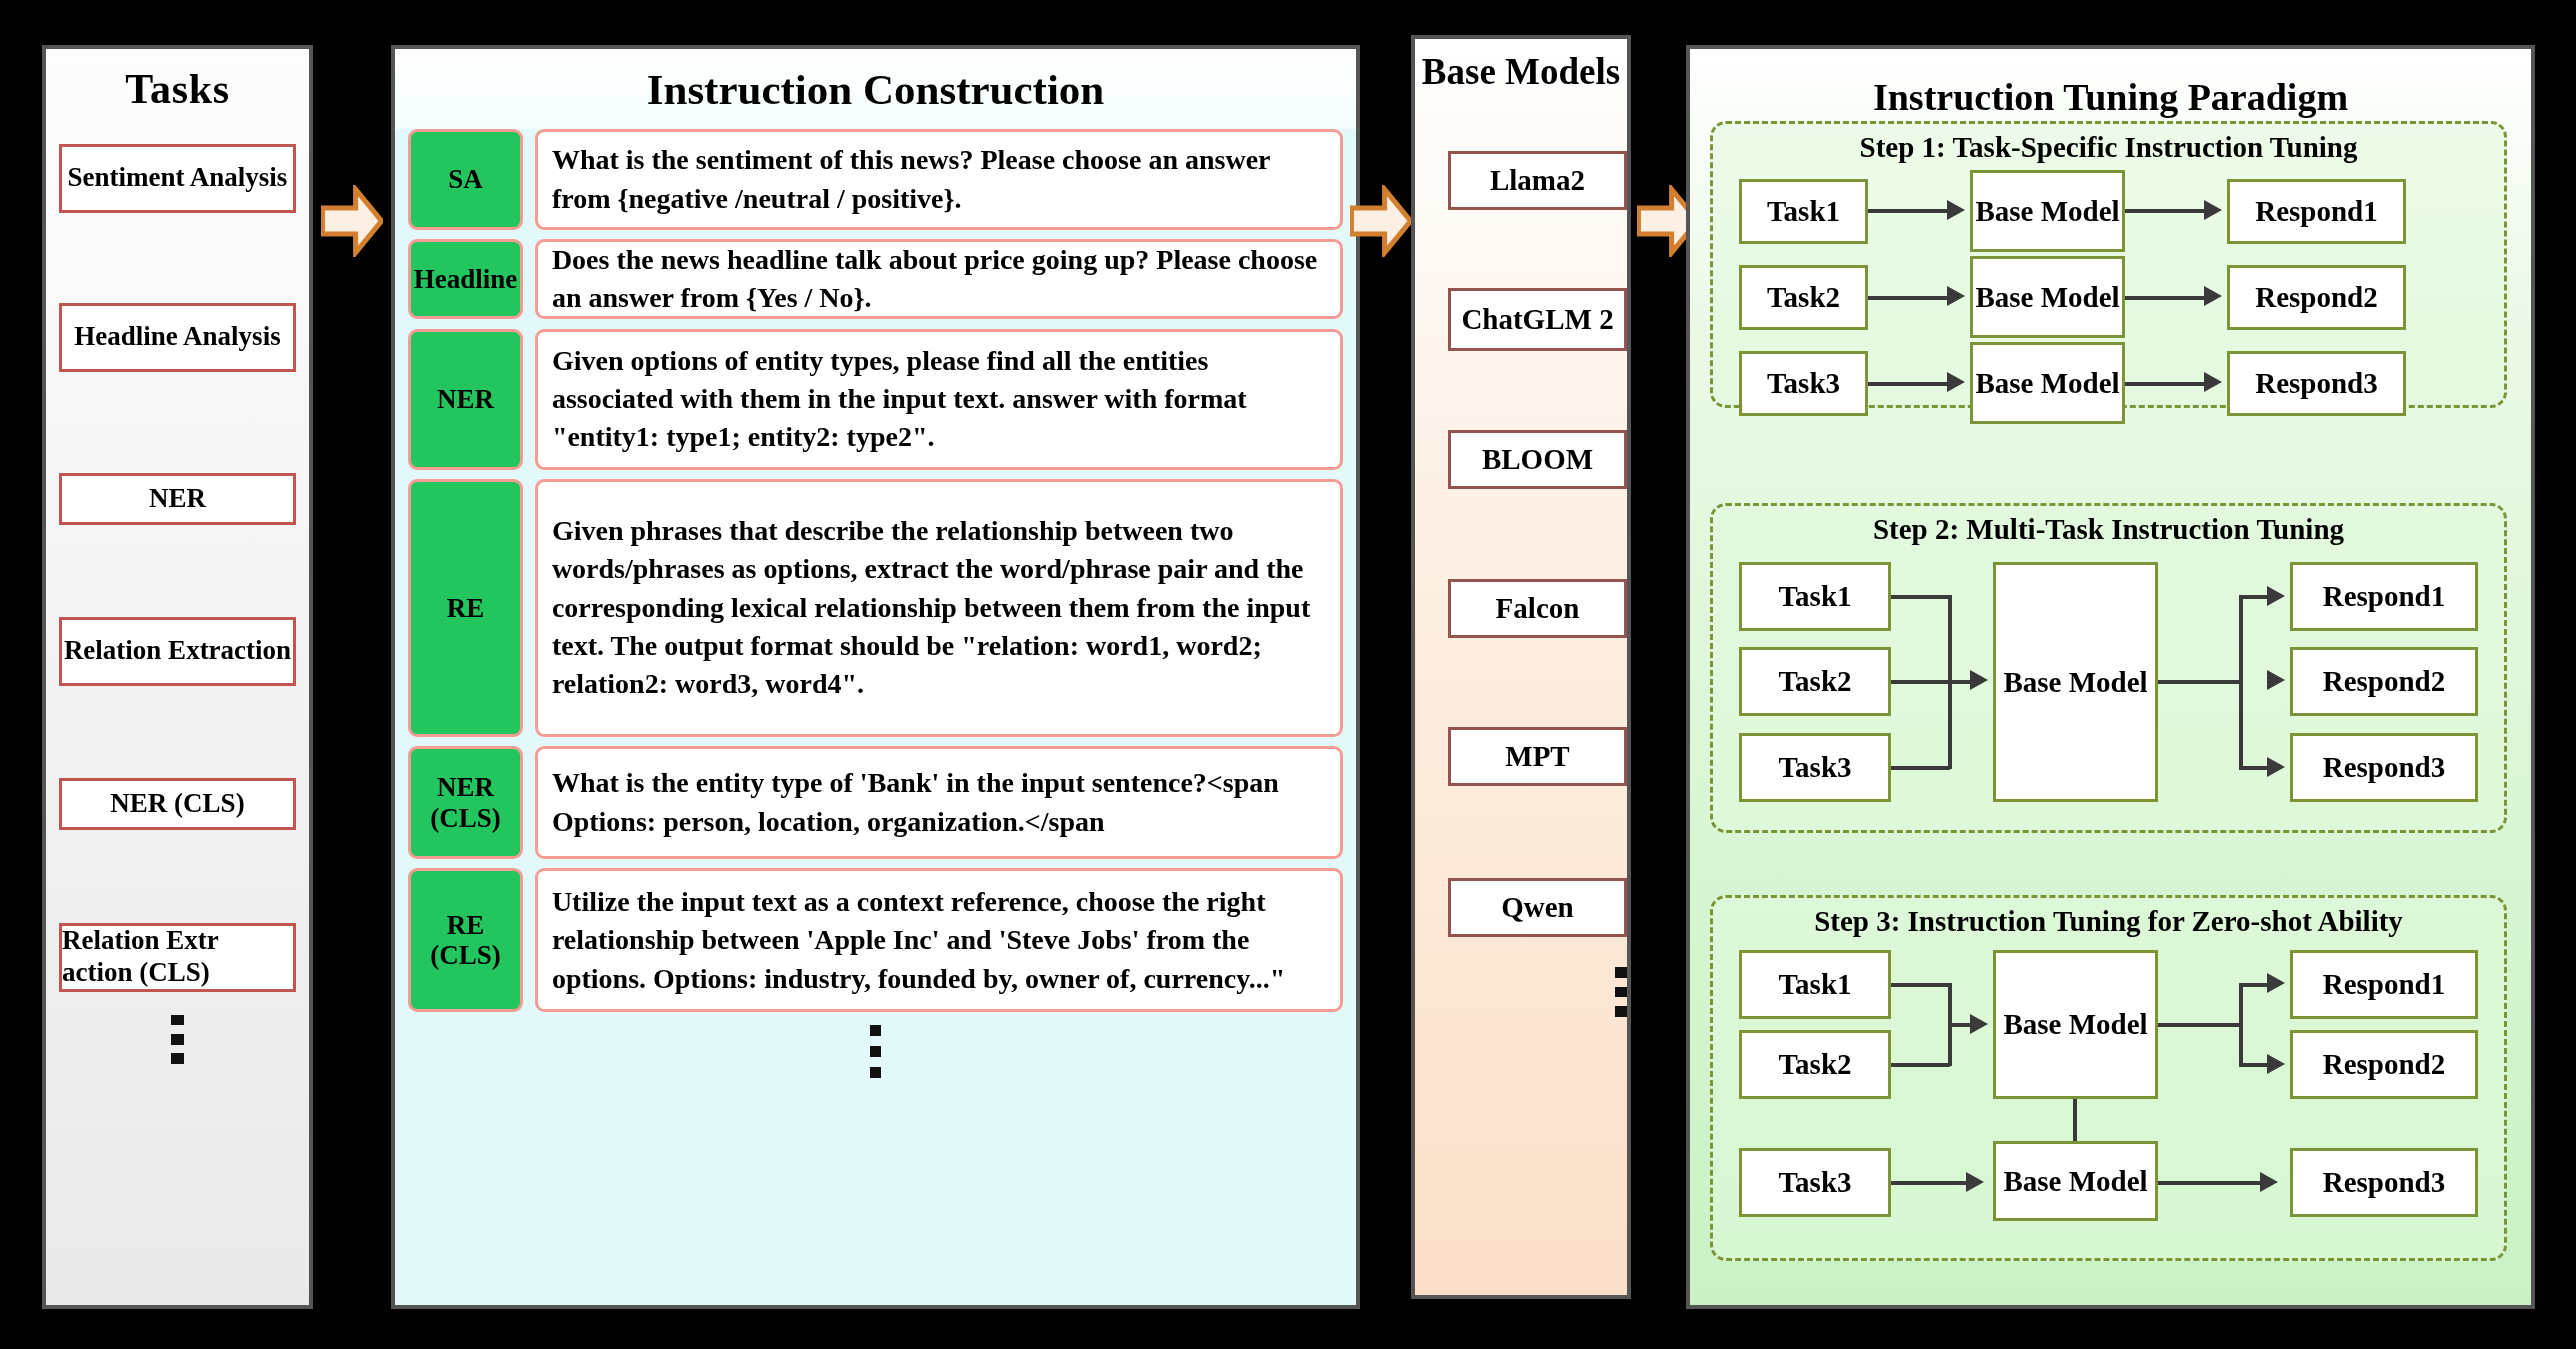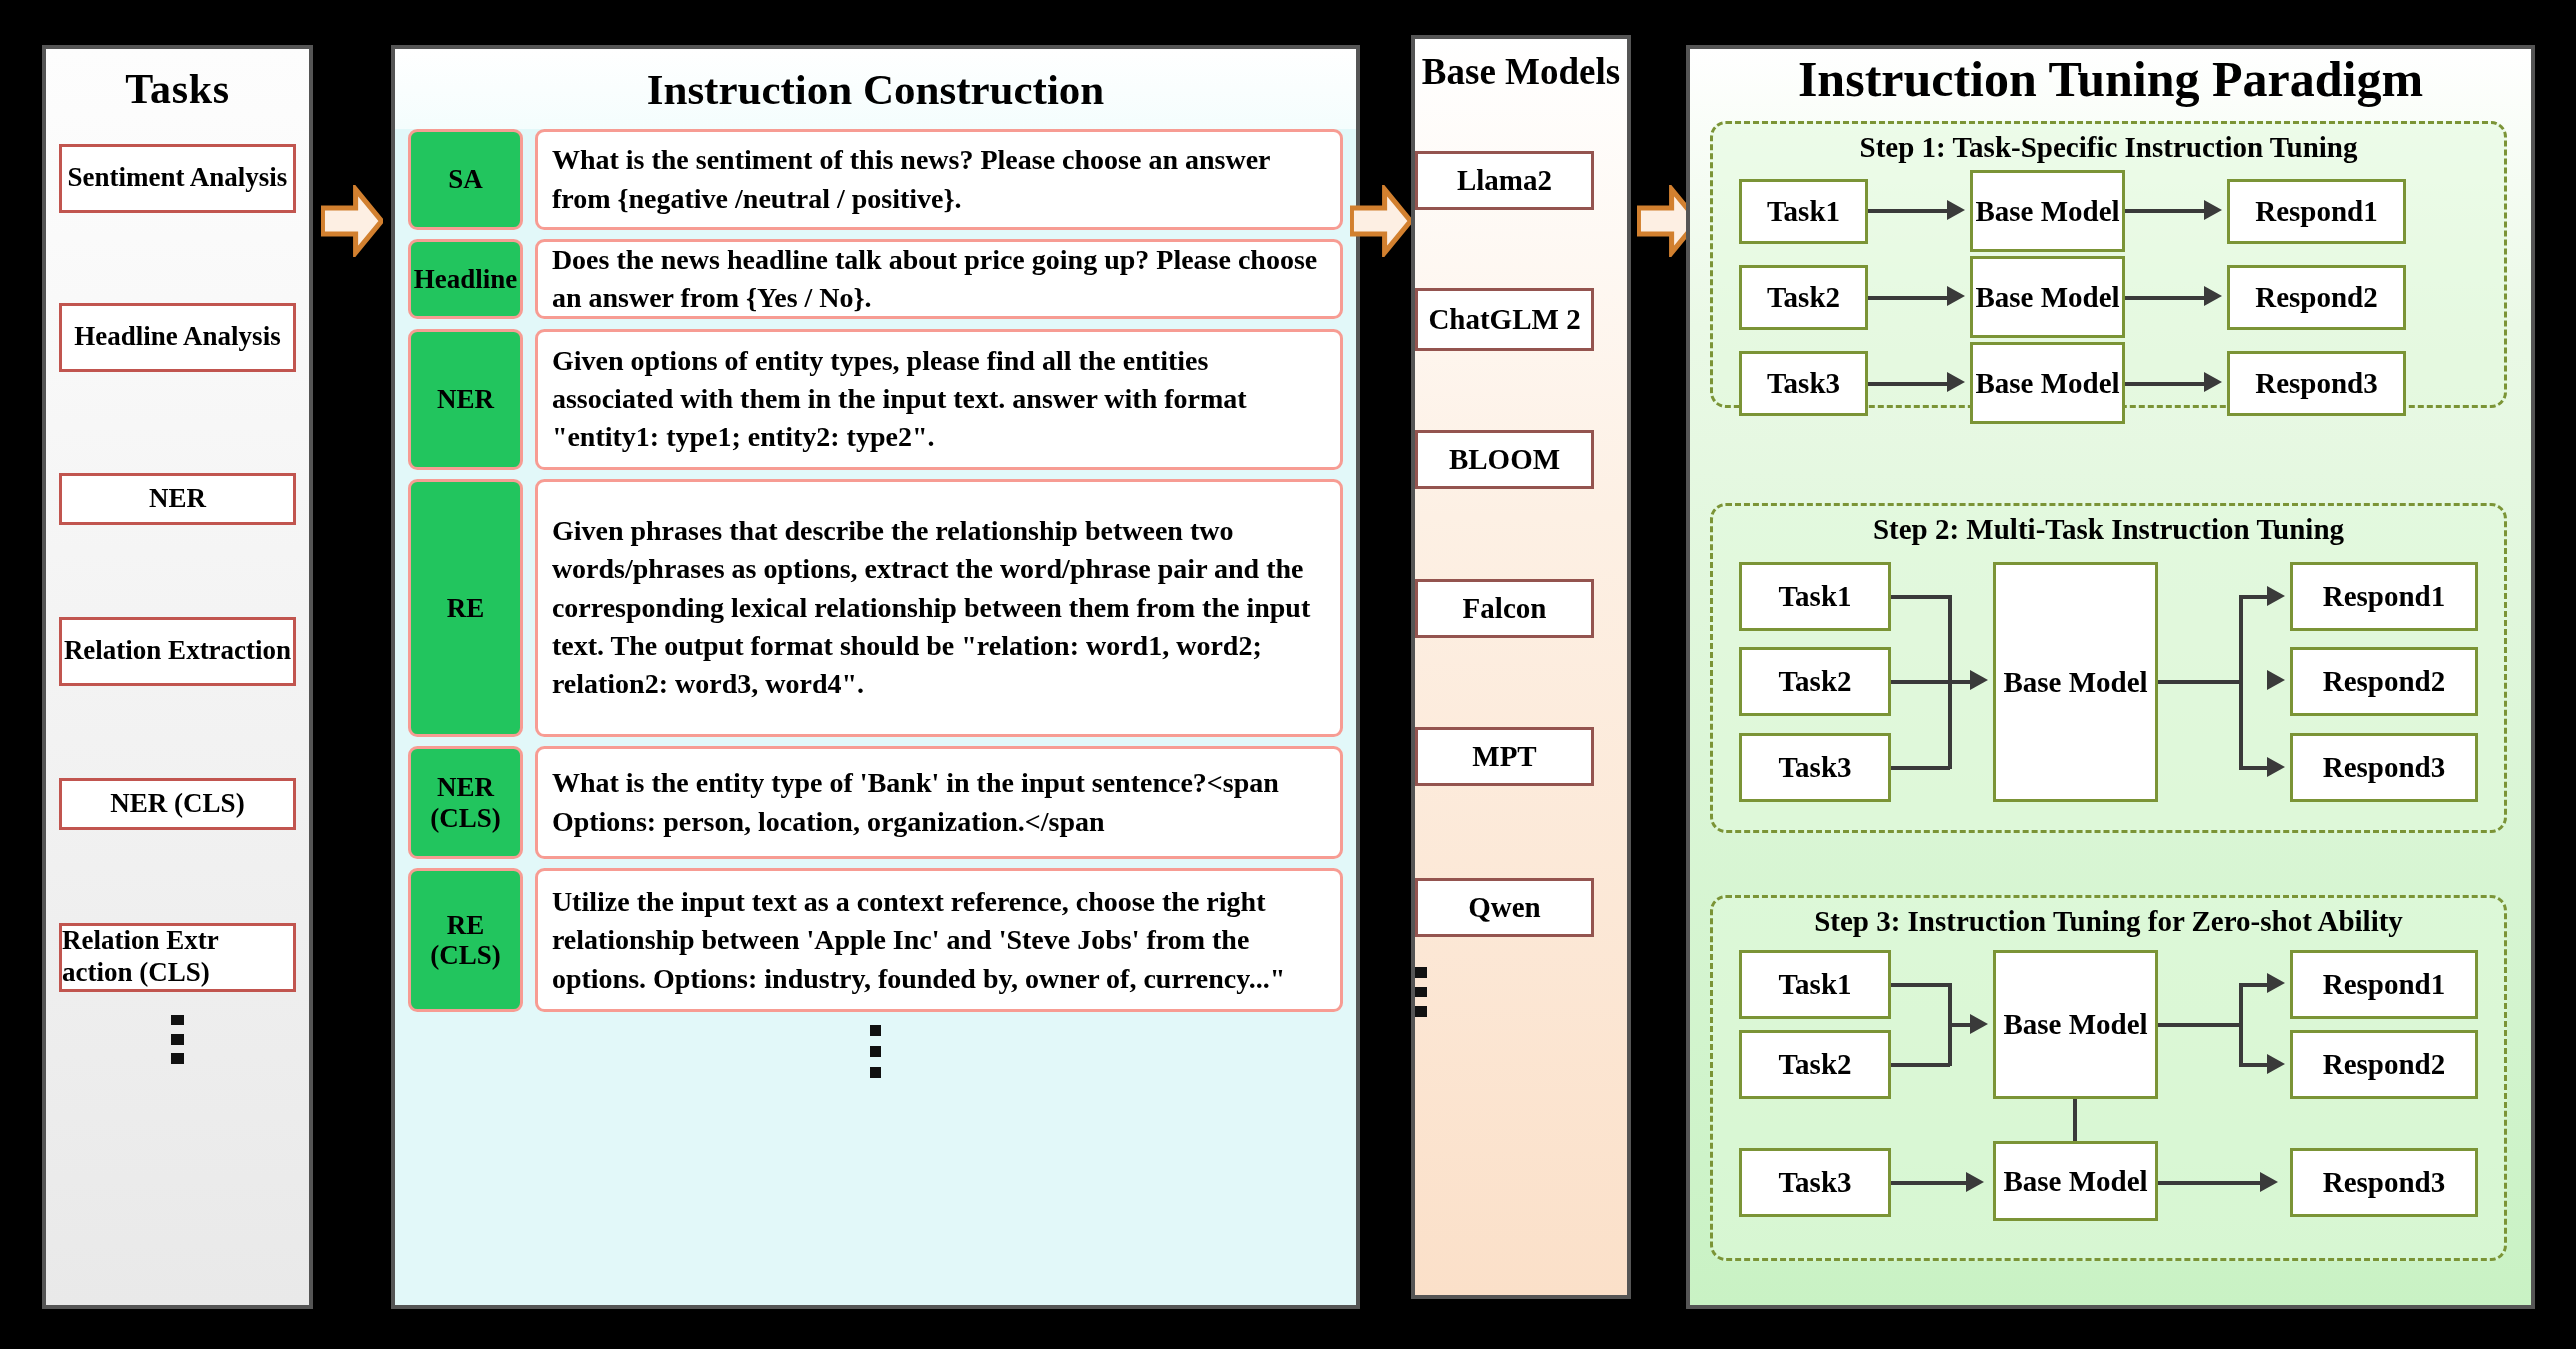--- a/index.html
+++ b/index.html
@@ -37,29 +37,29 @@
     box-sizing:border-box;padding:6.5px 14.4px;font-weight:bold;font-size:28px;
     line-height:1.37;display:flex;align-items:center;}
   #ic-dots{display:flex;flex-direction:column;align-items:center;gap:10px;margin-top:13px;}
   #ic-dots i{display:block;width:11.5px;height:10.8px;background:#111;}
 
   
   #bm-panel{left:1411px;top:35px;width:220px;height:1264px;
     background:linear-gradient(#ffffff 0%,#fdf0e4 38%,#fbe0c9 100%);}
   #bm-title{font-size:37px;margin-top:13px;line-height:1.1;}
   .bm-list{position:absolute;left:0;top:105px;width:100%;height:1149px;
-    display:flex;flex-direction:column;align-items:flex-start;}
+    display:flex;flex-direction:column;align-items:flex-end;}
   .bm-box{width:179px;background:#fff;border:3.6px solid #94544f;
     display:flex;align-items:center;justify-content:center;text-align:center;
     font-weight:bold;font-size:29px;line-height:1.1;box-sizing:border-box;}
 
   
   #itp-panel{left:1686px;top:45px;width:849px;height:1264px;
     background:linear-gradient(#ffffff 0%,#eaf9e6 22%,#c9f2c4 100%);}
-  #itp-title{font-size:50px;margin-top:1px;}
+  #itp-title{font-size:38px;margin-top:26px;}
   .step-box{position:absolute;border:3.6px dashed #7b9436;border-radius:16px;
     background:rgba(226,250,221,0.55);box-sizing:border-box;}
   .step-title{text-align:center;font-weight:bold;font-size:29px;
     padding-top:7.2px;color:#000;}
   .nb{position:absolute;background:#fff;border:3.6px solid #7b9436;
     display:flex;align-items:center;justify-content:center;text-align:center;
     font-weight:bold;font-size:29px;line-height:1.18;box-sizing:border-box;}
   .ln{position:absolute;background:#3a3a3a;}
   .ln.h{height:3.6px;} .ln.v{width:3.6px;}
   .ah{position:absolute;width:0;height:0;border-top:10.8px solid transparent;

